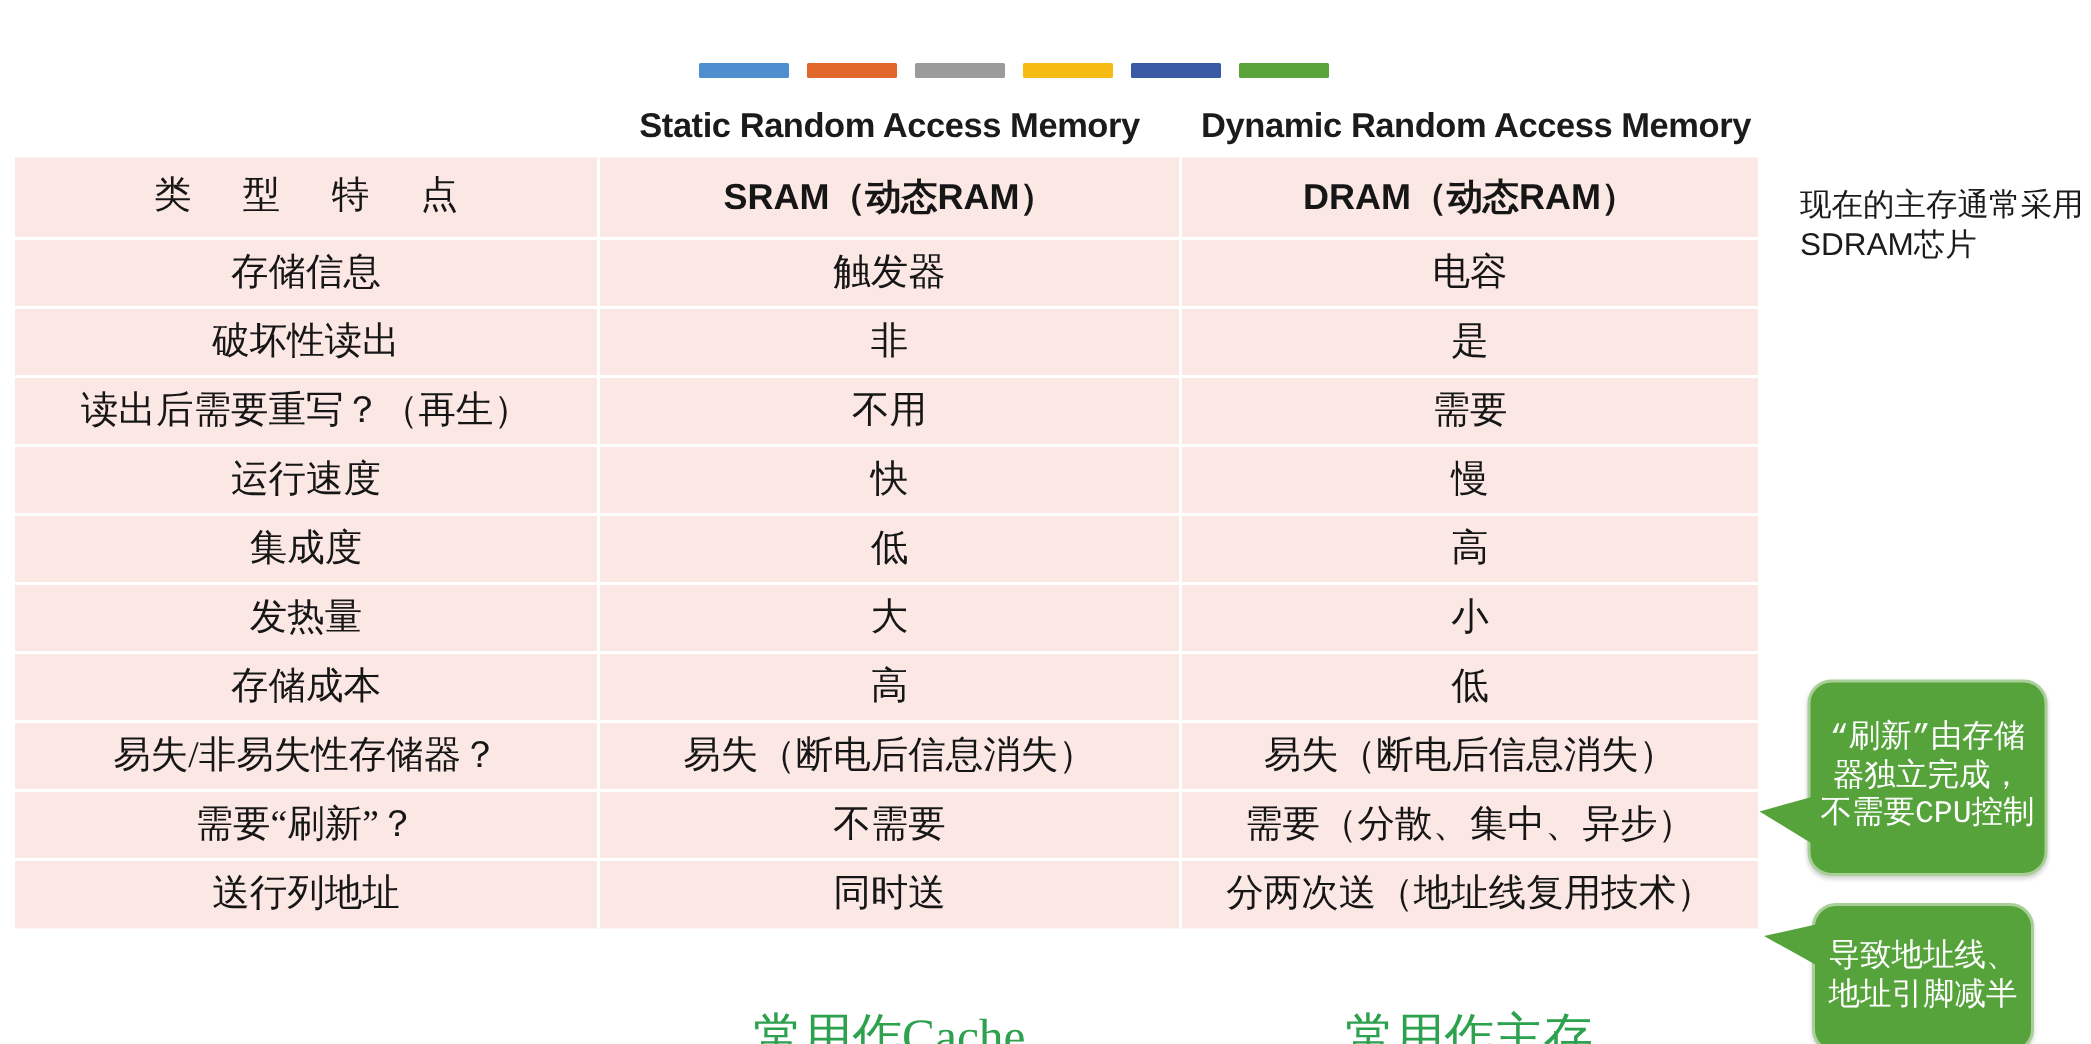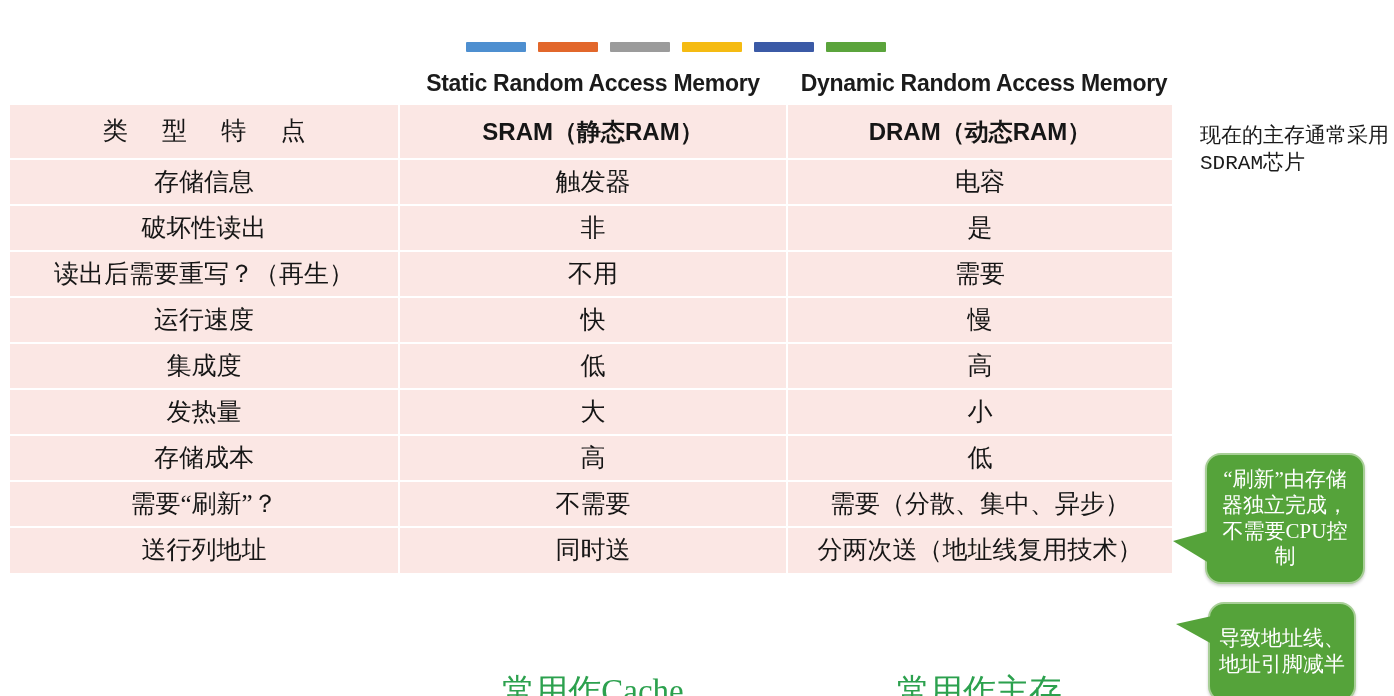--- a/index.html
+++ b/index.html
@@ -93,32 +93,32 @@
 
   
   #sdram-note {
     position: absolute;
     left: 1200px;
     top: 84px;
     width: 190px;
     font-size: 21px;
     line-height: 1.28;
     color: #1b1b1b;
-    font-family: Liberation Mono, monospace;
+    font-family: Liberation Sans, sans-serif;
   }
 
   
   .callout {
     position: absolute;
     background: #55a33a;
     border: 2px solid #a8cf97;
     border-radius: 16px;
     color: #ffffff;
     text-align: center;
-    font-family: Liberation Serif, serif;
+    font-family: Liberation Mono, monospace;
     line-height: 1.22;
     display: flex;
     align-items: center;
     justify-content: flex-end;
     box-shadow: 0 2px 3px rgba(0,0,0,0.18);
   }
   .callout .tail {
     position: absolute;
     width: 0; height: 0;
     border-style: solid;
@@ -208,21 +208,21 @@
 
   <table id="comparison-table">
     <colgroup>
       <col class="c-feature">
       <col class="c-sram">
       <col class="c-dram">
     </colgroup>
     <tbody id="table-body">
         <tr class="header-row">
           <td class="feature-cell">类 型 特 点</td>
-          <td class="val-cell">SRAM（静态RAM）</td>
+          <td class="val-cell">SRAM（动态RAM）</td>
           <td class="val-cell">DRAM（动态RAM）</td>
         </tr>
         <tr>
           <td>存储信息</td>
           <td>触发器</td>
           <td>电容</td>
         </tr>
         <tr>
           <td>破坏性读出</td>
           <td>非</td>
@@ -245,20 +245,25 @@
         </tr>
         <tr>
           <td>发热量</td>
           <td>大</td>
           <td>小</td>
         </tr>
         <tr>
           <td>存储成本</td>
           <td>高</td>
           <td>低</td>
+        </tr>
+        <tr>
+          <td>易失/非易失性存储器？</td>
+          <td>易失（断电后信息消失）</td>
+          <td>易失（断电后信息消失）</td>
         </tr>
         <tr>
           <td>需要“刷新”？</td>
           <td>不需要</td>
           <td>需要（分散、集中、异步）</td>
         </tr>
         <tr>
           <td>送行列地址</td>
           <td>同时送</td>
           <td>分两次送（地址线复用技术）</td>

